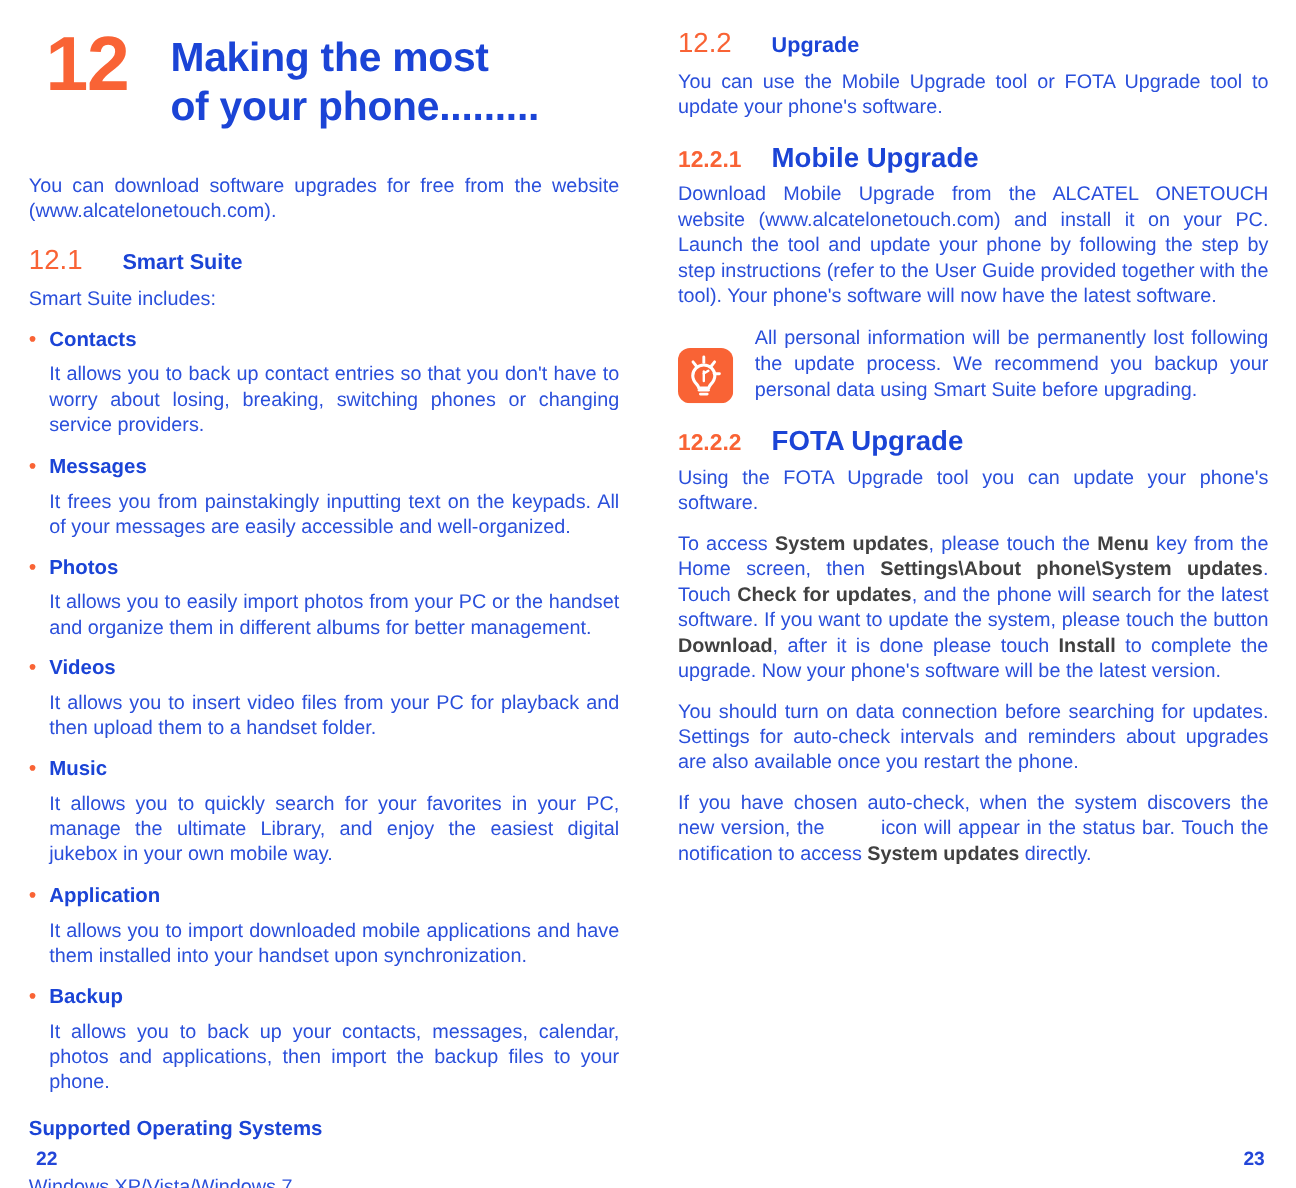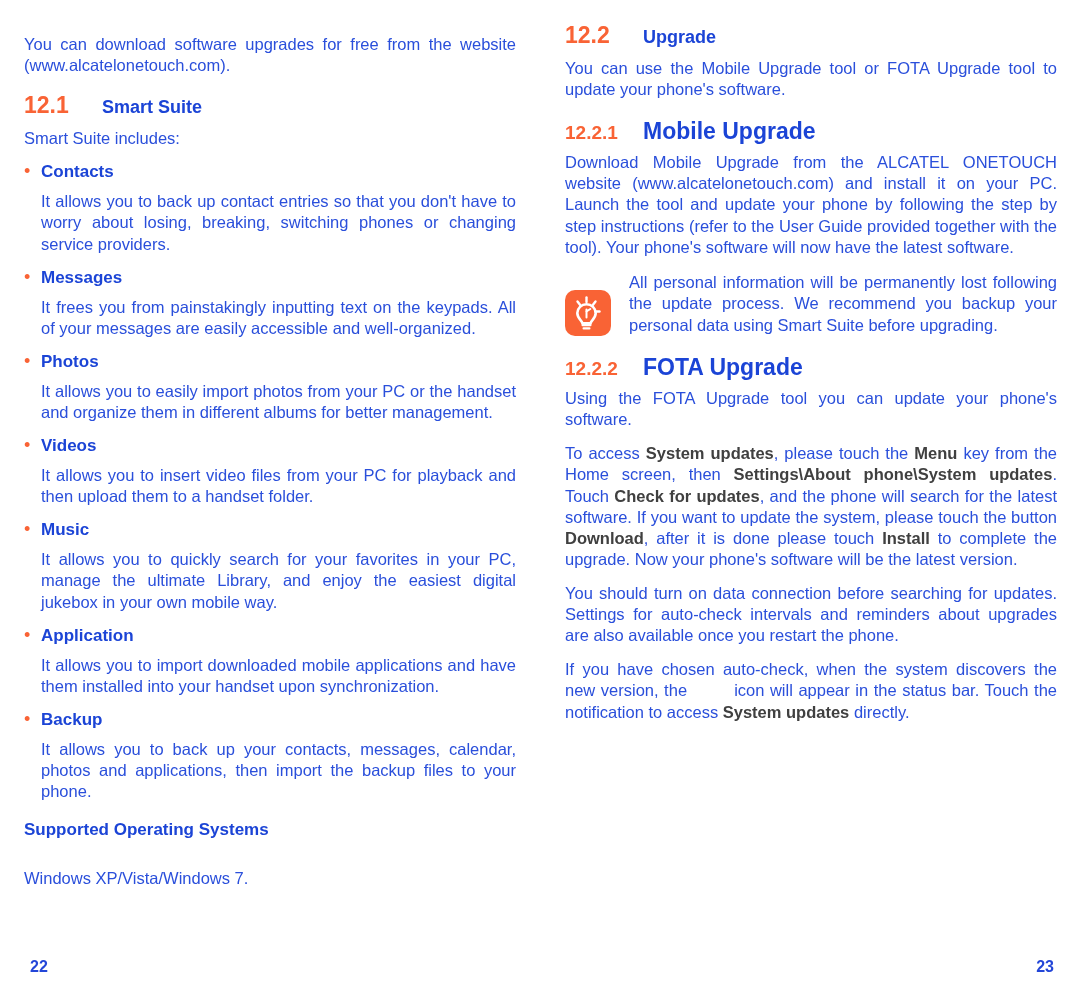--- a/index.html
+++ b/index.html
@@ -70,21 +70,21 @@
 
   
   .h2 {
     display: flex;
     align-items: baseline;
     margin: 16px 0 9px 0;
   }
   .h2 .num {
     color: #f96335;
     font-size: 23px;
-    font-weight: bold;
+    font-weight: normal;
     width: 78px;
     flex: 0 0 78px;
   }
   .h2 .txt {
     color: #1b44d6;
     font-size: 18px;
     font-weight: bold;
   }
 
   .h3 {
@@ -180,20 +180,27 @@
   .folio-left  { left: 30px; }
   .folio-right { right: 26px; }
 </style>
 </head>
 <body>
 
 <div class="page">
 
   <div class="col col-left">
 
+    <div class="chapter-head">
+      <div class="chapter-number">12</div>
+      <div class="chapter-title">
+        <span>Making the most</span>
+        <span class="line2">of your phone.........</span>
+      </div>
+    </div>
 
     <p class="body" style="margin-top:34px;">You can download software upgrades for free from the website (www.alcatelonetouch.com).</p>
 
     <div class="h2">
       <span class="num">12.1</span>
       <span class="txt">Smart Suite</span>
     </div>
 
     <p class="body tight">Smart Suite includes:</p>
 

